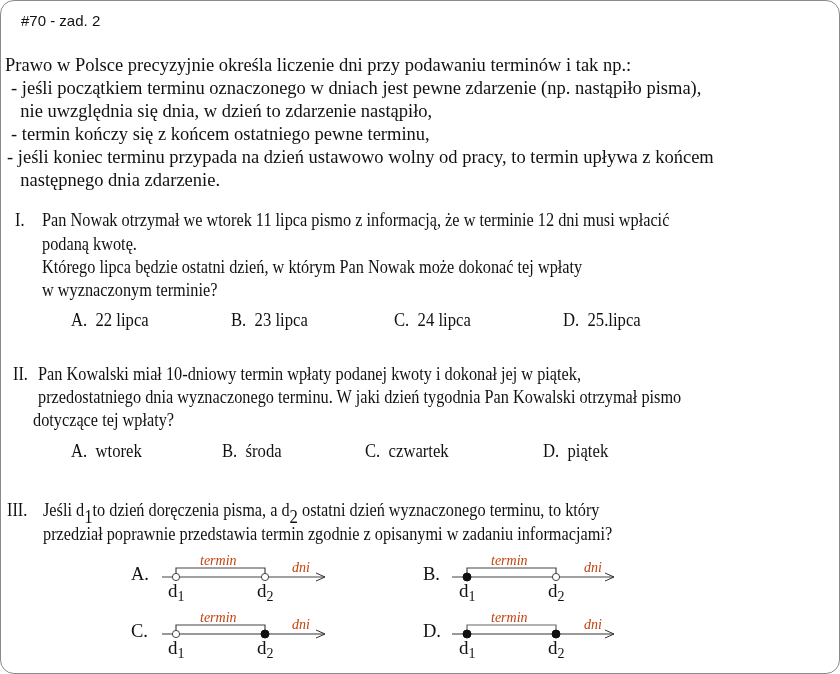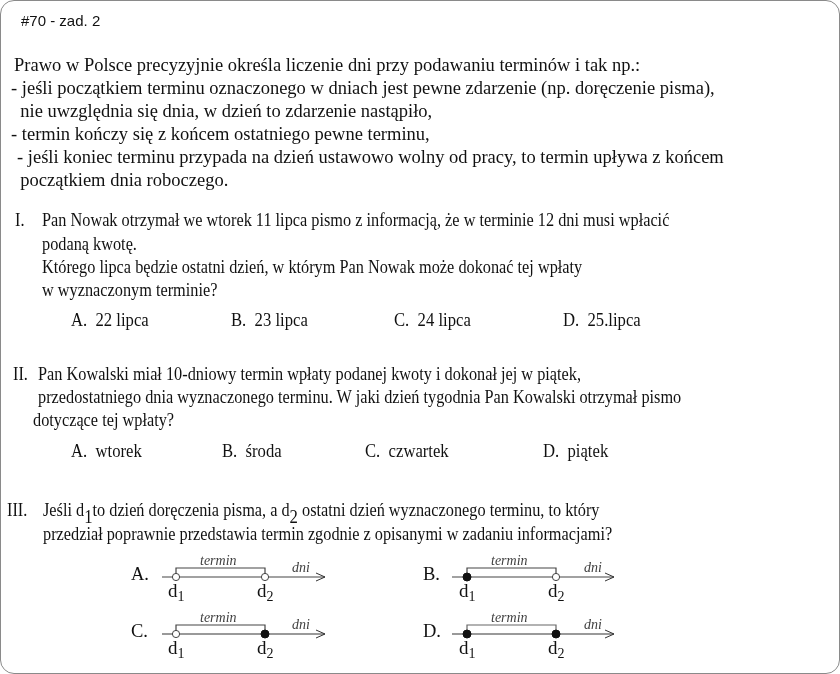--- a/index.html
+++ b/index.html
@@ -15,26 +15,26 @@
     sub.ds { font-size: 19px; vertical-align: -7px; line-height: 0; }
     svg.diag { position: absolute; left: 0; top: 0; }
   </style>
 </head>
 <body>
 
 <div class="frame"></div>
 
 <div class="t sans" style="left:21px; top:12px;">#70 - zad. 2</div>
 
-<div class="t serif" style="left:14px; top:55px;">Prawo w Polsce precyzyjnie określa liczenie dni przy podawaniu terminów i tak np.:</div>
-<div class="t serif" style="left:11px; top:78px;">- jeśli początkiem terminu oznaczonego w dniach jest pewne zdarzenie (np. doręczenie pisma),</div>
+<div class="t serif" style="left:5px; top:55px;">Prawo w Polsce precyzyjnie określa liczenie dni przy podawaniu terminów i tak np.:</div>
+<div class="t serif" style="left:11px; top:78px;">- jeśli początkiem terminu oznaczonego w dniach jest pewne zdarzenie (np. nastąpiło pisma),</div>
 <div class="t serif" style="left:11px; top:101px; white-space:pre;">  nie uwzględnia się dnia, w dzień to zdarzenie nastąpiło,</div>
 <div class="t serif" style="left:11px; top:124px;">- termin kończy się z końcem ostatniego pewne terminu,</div>
-<div class="t serif" style="left:17px; top:147px;">- jeśli koniec terminu przypada na dzień ustawowo wolny od pracy, to termin upływa z końcem</div>
-<div class="t serif" style="left:11px; top:170px; white-space:pre;">  początkiem dnia roboczego.</div>
+<div class="t serif" style="left:7px; top:147px;">- jeśli koniec terminu przypada na dzień ustawowo wolny od pracy, to termin upływa z końcem</div>
+<div class="t serif" style="left:11px; top:170px; white-space:pre;">  następnego dnia zdarzenie.</div>
 
 <div class="t serif cond" style="left:15px; top:210px; transform:scaleX(0.88);">I.</div>
 <div class="t serif cond" style="left:42px; top:210px; transform:scaleX(0.88);">Pan Nowak otrzymał we wtorek 11 lipca pismo z informacją, że w terminie 12 dni musi wpłacić</div>
 <div class="t serif cond" style="left:42px; top:234px; transform:scaleX(0.88);">podaną kwotę.</div>
 <div class="t serif cond" style="left:42px; top:257px; transform:scaleX(0.88);">Którego lipca będzie ostatni dzień, w którym Pan Nowak może dokonać tej wpłaty</div>
 <div class="t serif cond" style="left:42px; top:280px; transform:scaleX(0.88);">w wyznaczonym terminie?</div>
 
 <div class="t serif cond" style="left:71px; top:310px; transform:scaleX(0.9);"><span>A.</span>&nbsp; <span>22 lipca</span></div>
 <div class="t serif cond" style="left:231px; top:310px; transform:scaleX(0.9);"><span>B.</span>&nbsp; <span>23 lipca</span></div>
 <div class="t serif cond" style="left:394px; top:310px; transform:scaleX(0.9);"><span>C.</span>&nbsp; <span>24 lipca</span></div>
@@ -93,21 +93,21 @@
   <g>
     <line x1="452" y1="634" x2="614" y2="634" stroke="#777" stroke-width="1.4"></line>
     <use href="#arrowhead" x="614" y="634"></use>
     <polyline points="467,634 467,625 556,625 556,634" fill="none" stroke="#666" stroke-width="1.2"></polyline>
     <circle cx="467" cy="634" r="4" fill="#111" stroke="#111" stroke-width="1"></circle>
     <circle cx="556" cy="634" r="4" fill="#111" stroke="#111" stroke-width="1"></circle>
   </g>
 </svg>
 
 <style>
-  .lab { position:absolute; font-family:"Liberation Serif","DejaVu Serif",serif; font-style:italic; font-size:14px; color:#404040; white-space:nowrap; }
+  .lab { position:absolute; font-family:"Liberation Serif","DejaVu Serif",serif; font-style:italic; font-size:14px; color:#c2410c; white-space:nowrap; }
   .pt { position:absolute; font-family:Liberation Serif, serif; font-size:19px; color:#111; white-space:nowrap; }
   .pt sub { font-size:14px; vertical-align:-4px; line-height:0; }
 </style>
 
 <span class="lab" style="left:200px; top:553px;">termin</span>
 <span class="lab" style="left:292px; top:560px;">dni</span>
 <span class="pt" style="left:168px; top:580px;"><span>d</span><sub>1</sub></span>
 <span class="pt" style="left:257px; top:580px;"><span>d</span><sub>2</sub></span>
 
 <span class="lab" style="left:491px; top:553px;">termin</span>

